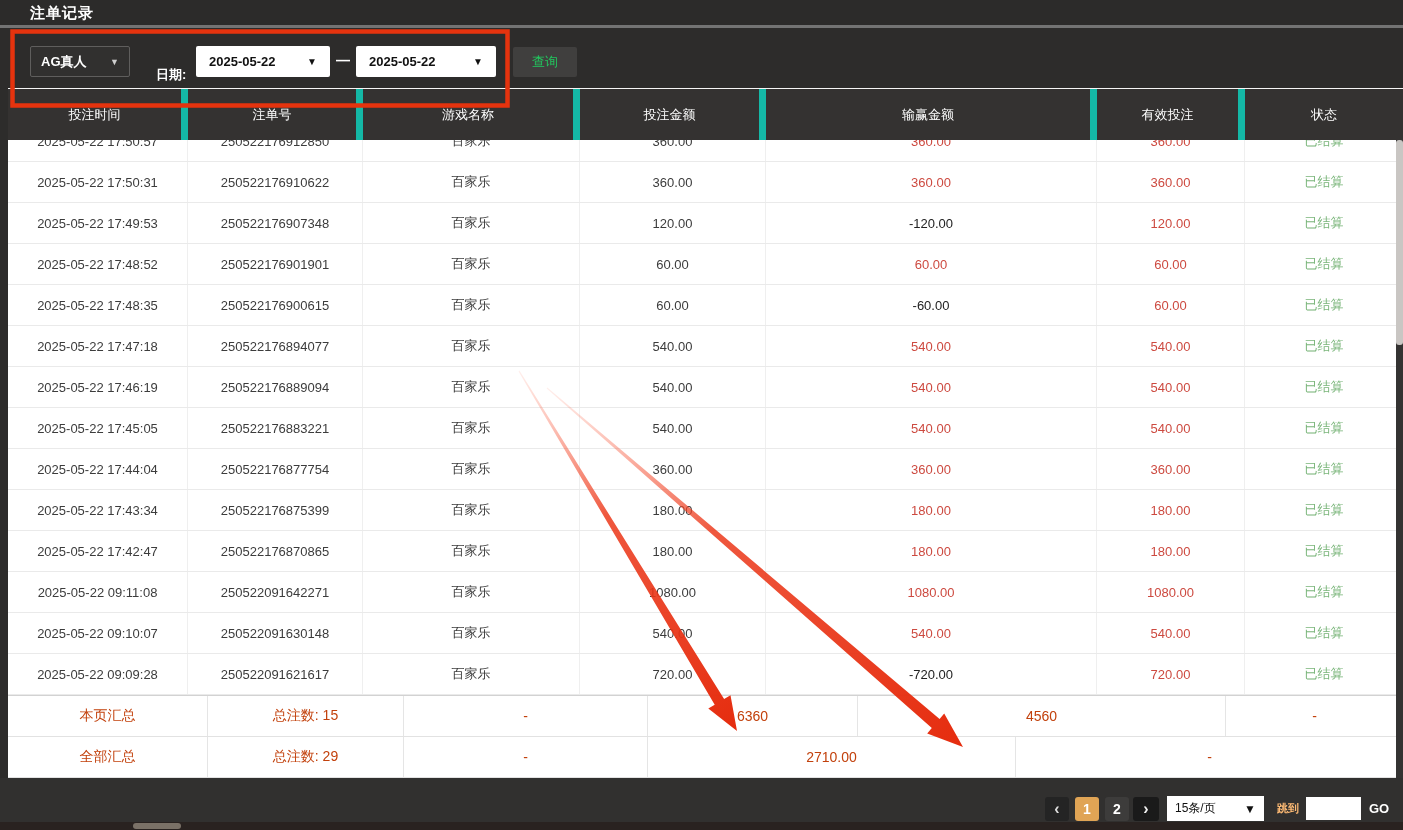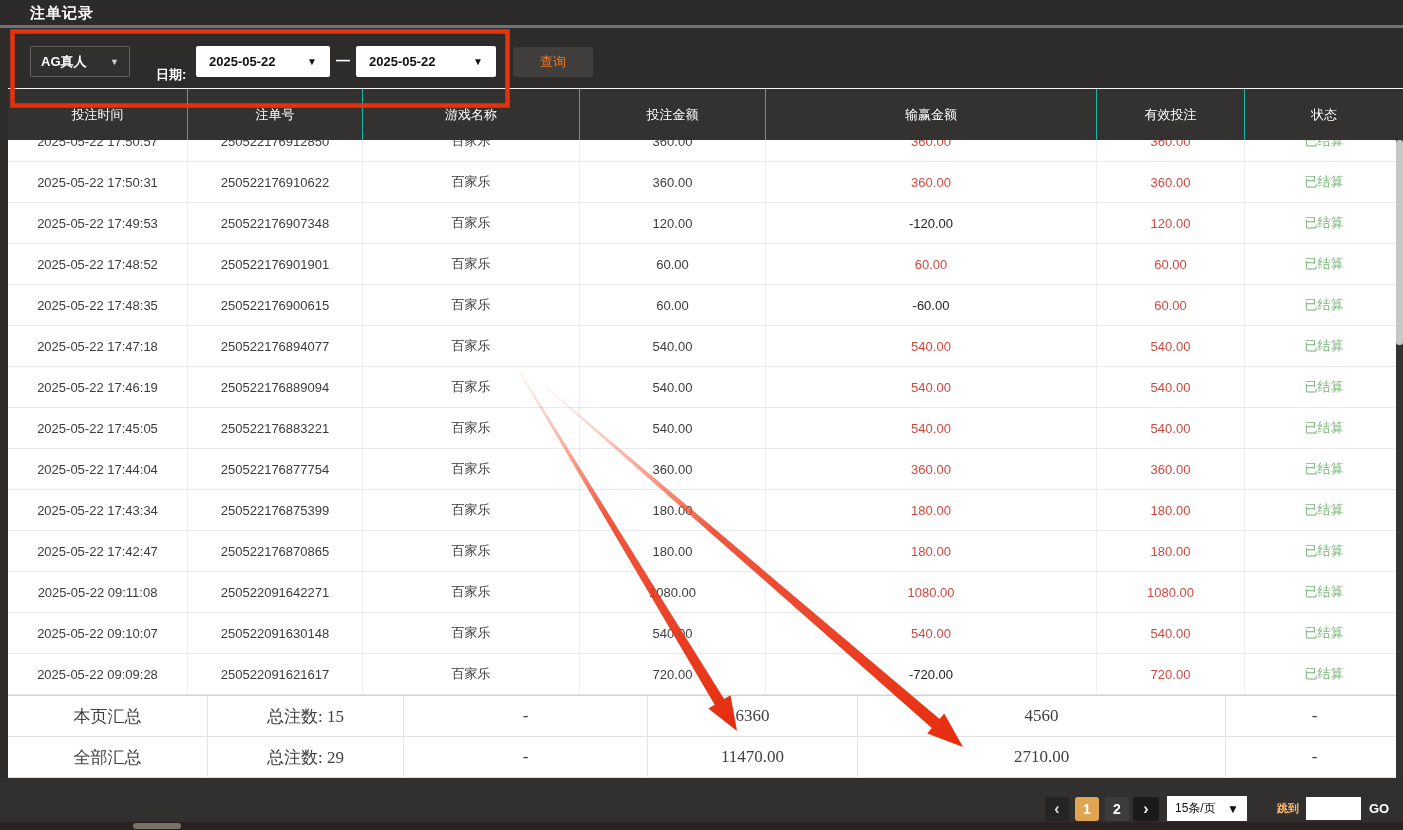--- a/index.html
+++ b/index.html
@@ -26,69 +26,69 @@
   .select-white {
     position:absolute; top:46px; height:31px; background:#fff; border-radius:2px;
     color:#111; font-size:13px; font-weight:bold;
     display:flex; align-items:center; justify-content:space-between; padding:0 13px;
     cursor:pointer;
   }
   .date-from { left:196px; width:134px; }
   .date-to   { left:356px; width:140px; }
   .range-dash { position:absolute; left:336px; top:52px; color:#fff; font-size:14px; font-weight:bold; }
   .query-btn {
-    position:absolute; left:513px; top:47px; width:80px; height:30px;
-    background:#403f3e; border-radius:2px; color:#f97316; font-size:13px;
+    position:absolute; left:513px; top:47px; width:64px; height:30px;
+    background:#403f3e; border-radius:2px; color:#22c55e; font-size:13px;
     display:flex; align-items:center; justify-content:center; cursor:pointer;
   }
   
   .thead {
     position:absolute; left:8px; top:88px; width:1395px; height:52px;
     background:#343231; border-top:1px solid #f5f5f5; display:flex;
   }
   .th {
     display:flex; align-items:center; justify-content:center;
-    color:#fff; font-size:13px; border-right:1px solid #14b8a6; height:100%;
+    color:#fff; font-size:13px; border-right:7px solid #14b8a6; height:100%;
   }
   .th:last-child { border-right:none; }
   .c1{width:180px}.c2{width:175px}.c3{width:217px}.c4{width:186px}.c5{width:331px}.c6{width:148px}.c7{flex:1}
   .tbody { position:absolute; left:8px; top:140px; width:1395px; background:#fff; }
   .clipwrap { height:22px; overflow:hidden; }
   .clipwrap .trow { margin-top:-19px; }
   .trow { display:flex; height:41px; border-bottom:1px solid #eaeaea; background:#fff; }
   .td {
     display:flex; align-items:center; justify-content:center;
     font-size:13px; color:#3c3c3c; border-right:1px solid #efefef; height:100%;
   }
   .td:last-child { border-right:none; }
   .pos   { color:var(--pos,#cd4a40); }
   .neg   { color:#222222; }
   .green { color:var(--green,#79b579); }
   
   .summary { position:absolute; left:8px; top:695px; width:1395px; background:#fff; border-top:1px solid #d2d2d2; }
   .srow { display:flex; height:41px; border-bottom:1px solid #e2e2e2; background:#fff; }
   .sd {
     display:flex; align-items:center; justify-content:center;
-    font-size:17px; color:#404040; border-right:1px solid #e5e5e5; height:100%;font-family:Liberation Serif, serif;
+    font-size:14px; color:#c2410c; border-right:1px solid #e5e5e5; height:100%;
   }
   .sd:last-child { border-right:none; }
   .s1{width:200px}.s2{width:196px}.s3{width:244px}.s4{width:210px}.s5{width:368px}.s6{flex:1}
   
   .bottombar { position:absolute; left:0; top:778px; width:1403px; height:44px; background:#31302f; }
   .pbtn {
     position:absolute; top:19px; height:24px; border-radius:3px;
     display:flex; align-items:center; justify-content:center;
     font-size:14px; font-weight:bold; cursor:pointer;
   }
   .pg-prev { left:1045px; width:24px; background:#242424; color:#dedede; font-size:16px; }
   .pg-1    { left:1075px; width:24px; background:var(--active,#e0a455); color:#fff; }
   .pg-2    { left:1105px; width:24px; background:#3d3c3b; color:#fff; }
   .pg-next { left:1133px; width:26px; background:#1a1a1a; color:#f2f2f2; font-size:16px; }
   .psel {
-    position:absolute; left:1167px; top:18px; width:80px; height:25px;
+    position:absolute; left:1167px; top:18px; width:97px; height:25px;
     background:#fff; color:#111; font-size:12px;
     display:flex; align-items:center; justify-content:space-between; padding:0 8px;
     cursor:pointer;
   }
   .psel .caret-dark { font-size:12px; }
   .jump-label { position:absolute; left:1277px; top:23px; color:#fdba74; font-size:11px; font-weight:bold; }
   .jump-input {
     position:absolute; left:1306px; top:19px; width:55px; height:23px;
     background:#fff; border:none; outline:none; font-size:13px; padding:0 4px;
   }
@@ -271,21 +271,20 @@
     <div class="sd s2">总注数: 15</div>
     <div class="sd s3">-</div>
     <div class="sd s4">6360</div>
     <div class="sd s5">4560</div>
     <div class="sd s6">-</div>
   </div>
   <div class="srow">
     <div class="sd s1">全部汇总</div>
     <div class="sd s2">总注数: 29</div>
     <div class="sd s3">-</div>
-    <div class="sd s4">11470.00</div>
     <div class="sd s5">2710.00</div>
     <div class="sd s6">-</div>
   </div>
 </div>
 
 <div class="bottombar">
   <div class="pbtn pg-prev">‹</div>
   <div class="pbtn pg-1">1</div>
   <div class="pbtn pg-2">2</div>
   <div class="pbtn pg-next">›</div>

